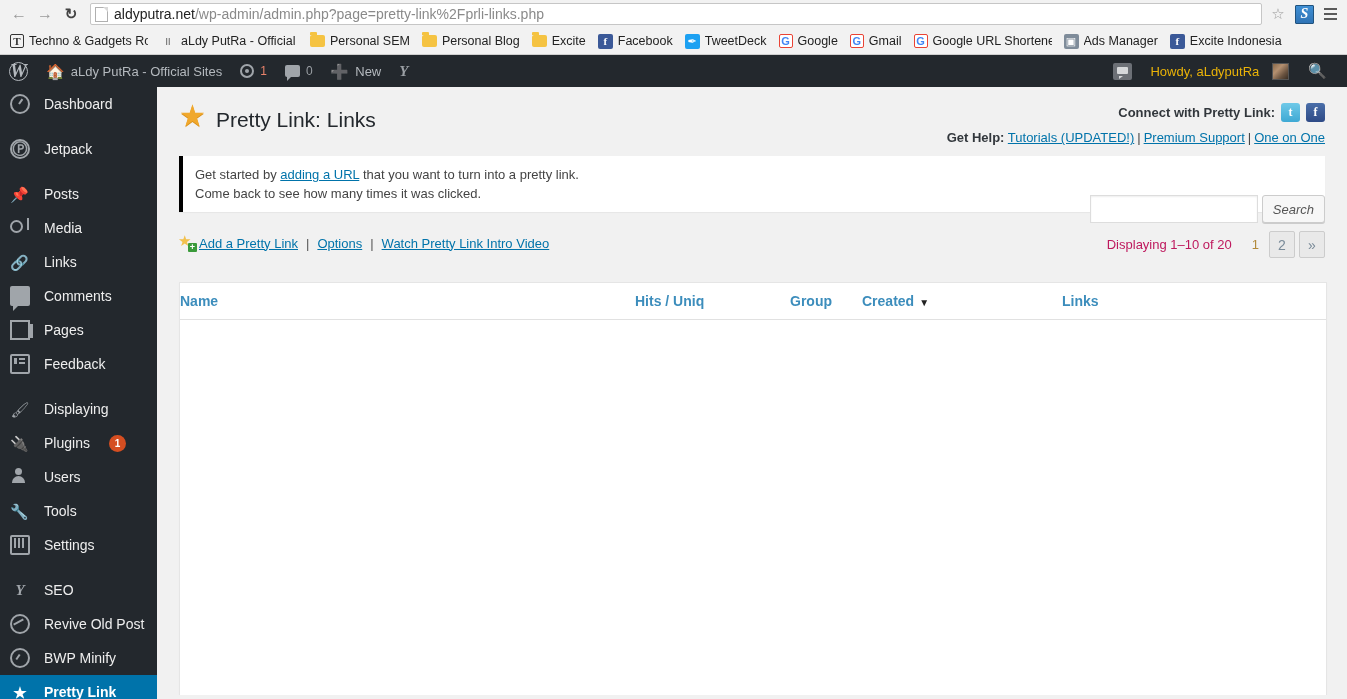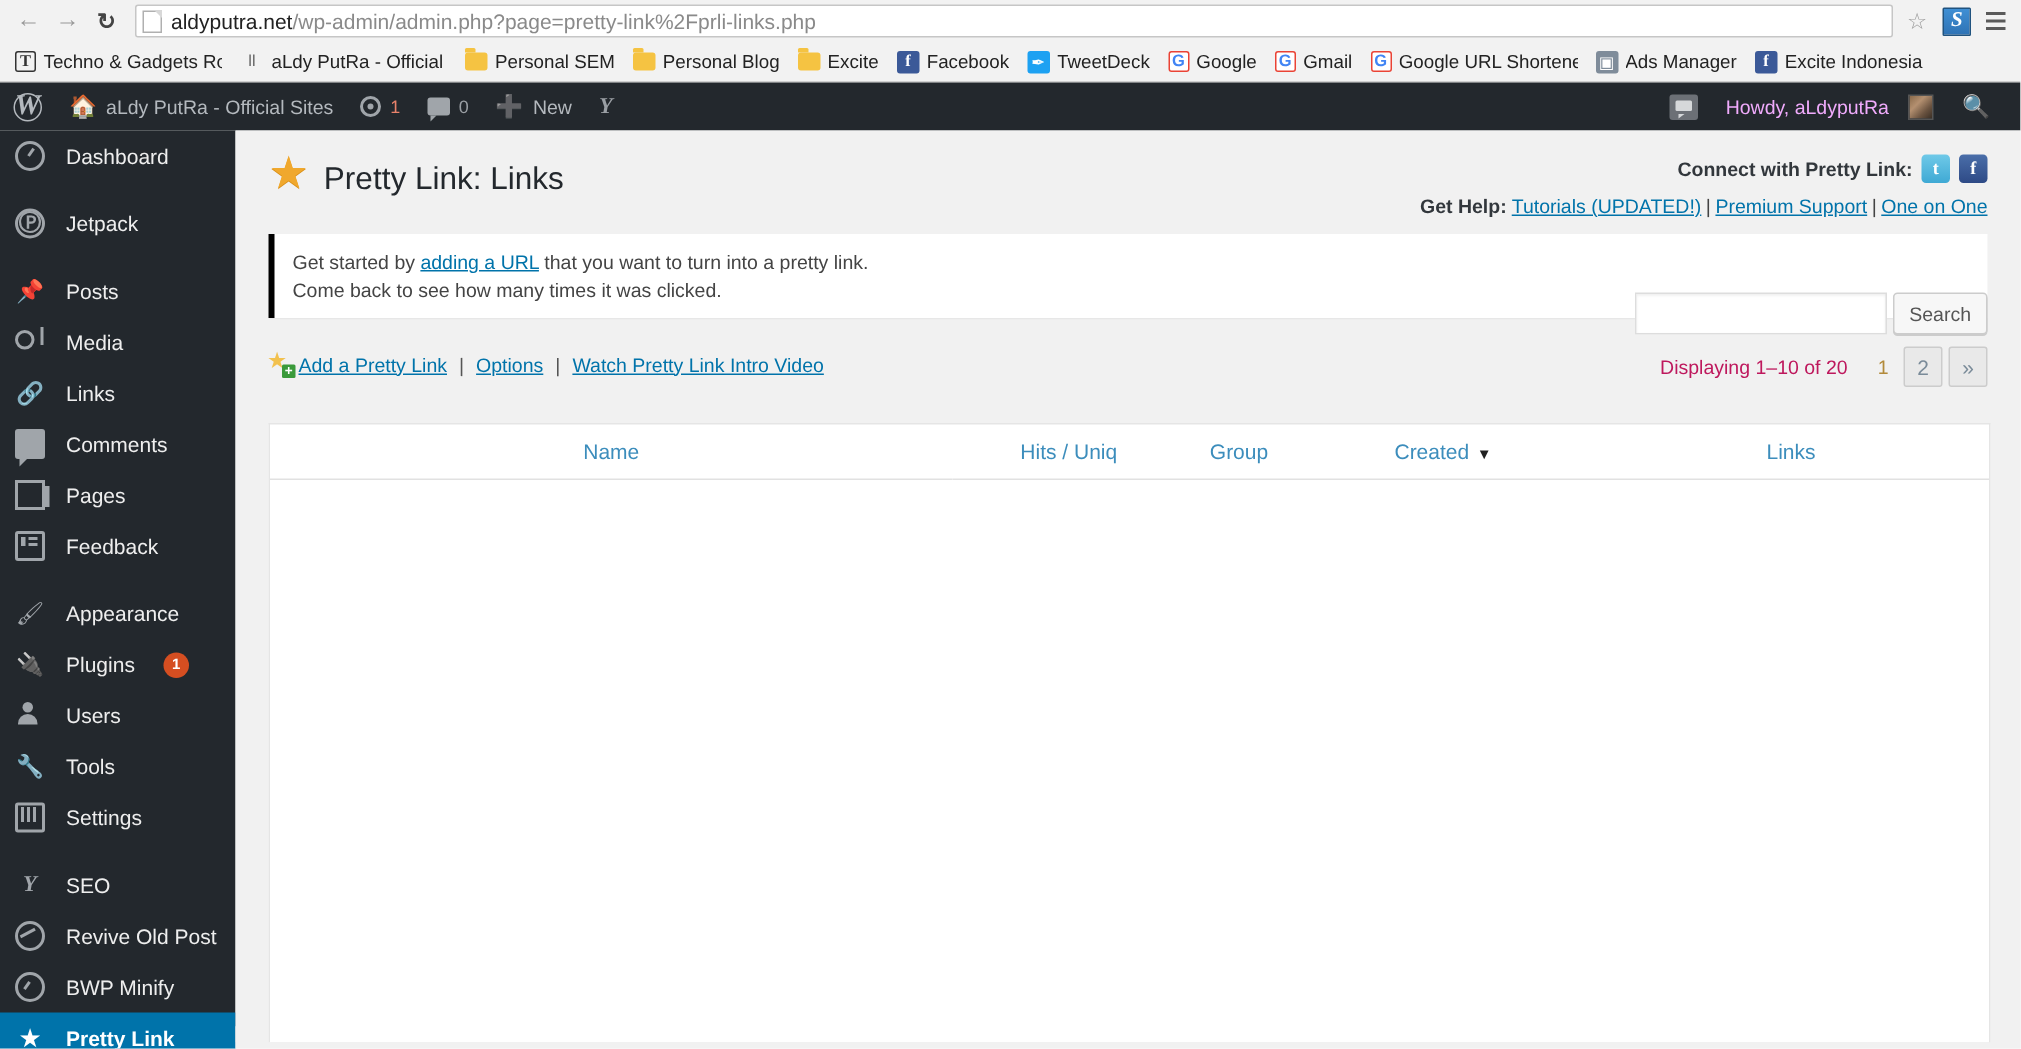--- a/index.html
+++ b/index.html
@@ -167,21 +167,21 @@
     padding: 0 9px;
     gap: 6px;
     white-space: nowrap;
   }
   .ab-item .glyph { color: #a0a5aa; font-size: 15px; line-height: 1; }
   .wp-logo { font-size: 19px; color: #b4b9be; font-family: "Liberation Serif", serif;
              border: 1.6px solid #b4b9be; border-radius: 50%; width: 19px; height: 19px;
              display:flex; align-items:center; justify-content:center; font-weight:bold; font-style: italic;}
   .ab-spacer { flex: 1 1 auto; }
   .ab-right { display: flex; align-items: center; padding-right: 10px; }
-  .howdy { color: #f0abfc; font-size: 13px; margin-right: 7px; }
+  .howdy { color: #eab308; font-size: 13px; margin-right: 7px; }
   .avatar {
     width: 17px; height: 17px;
     background: linear-gradient(135deg,#8a6a4a 0%, #b49070 35%, #6a5340 70%, #3a2f25 100%);
     border: 1px solid #555;
   }
   .ab-search { color: #b4b9be; font-size: 15px; padding: 0 10px; }
   .ab-badge-num { color: #e8826b; font-size: 12px; }
   .ab-zero { color: #9a9fa4; font-size: 12px; }
   .ab-comment-ic {
     width: 15px; height: 12px; background: #a0a5aa; position: relative; border-radius: 2px;
@@ -405,20 +405,21 @@
     height: 28px;
     padding: 0 10px;
     background: #f7f7f7;
     border: 1px solid #ccc;
     border-radius: 3px;
     color: #555;
     font-size: 13px;
     font-family: "Liberation Sans", sans-serif;
     box-shadow: 0 1px 0 #ccc;
     cursor: pointer;
+    font-style: italic;
   }
   .pag-row {
     margin-top: 8px;
     display: flex;
     align-items: center;
     justify-content: flex-end;
     gap: 4px;
     font-size: 13px;
     color: #555;
   }
@@ -441,22 +442,22 @@
     top: 195px;
     width: 1148px;
     bottom: 0;
     background: #fff;
     border: 1px solid #e5e5e5;
     border-bottom: none;
     box-shadow: 0 1px 1px rgba(0,0,0,.04);
   }
   table.links-table { width: 100%; border-collapse: collapse; }
   table.links-table thead th {
-    text-align: center;
-    font-weight: 400;
+    text-align: left;
+    font-weight: 700;
     font-size: 14px;
     color: #3c8dbc;
     padding: 9px 0 9px 0;
     border-bottom: 1px solid #e1e1e1;
     height: 36px;
     vertical-align: middle;
     margin-left: 20px;
   }
   th.c-name { padding-left: 14px; width: 455px; }
   th.c-hits { width: 155px; }
@@ -614,21 +615,21 @@
         <span class="mi-icon ic-pages"></span>
         <span>Pages</span>
       </div>
       <div class="menu-item">
         <span class="mi-icon ic-feedback"></span>
         <span>Feedback</span>
       </div>
       <div class="menu-sep"></div>
       <div class="menu-item">
         <span class="mi-icon gi">🖌</span>
-        <span>Appearance</span>
+        <span>Displaying</span>
       </div>
       <div class="menu-item">
         <span class="mi-icon gi">🔌</span>
         <span>Plugins</span>
         <span class="badge">1</span>
       </div>
       <div class="menu-item">
         <span class="mi-icon ic-users"></span>
         <span>Users</span>
       </div>

